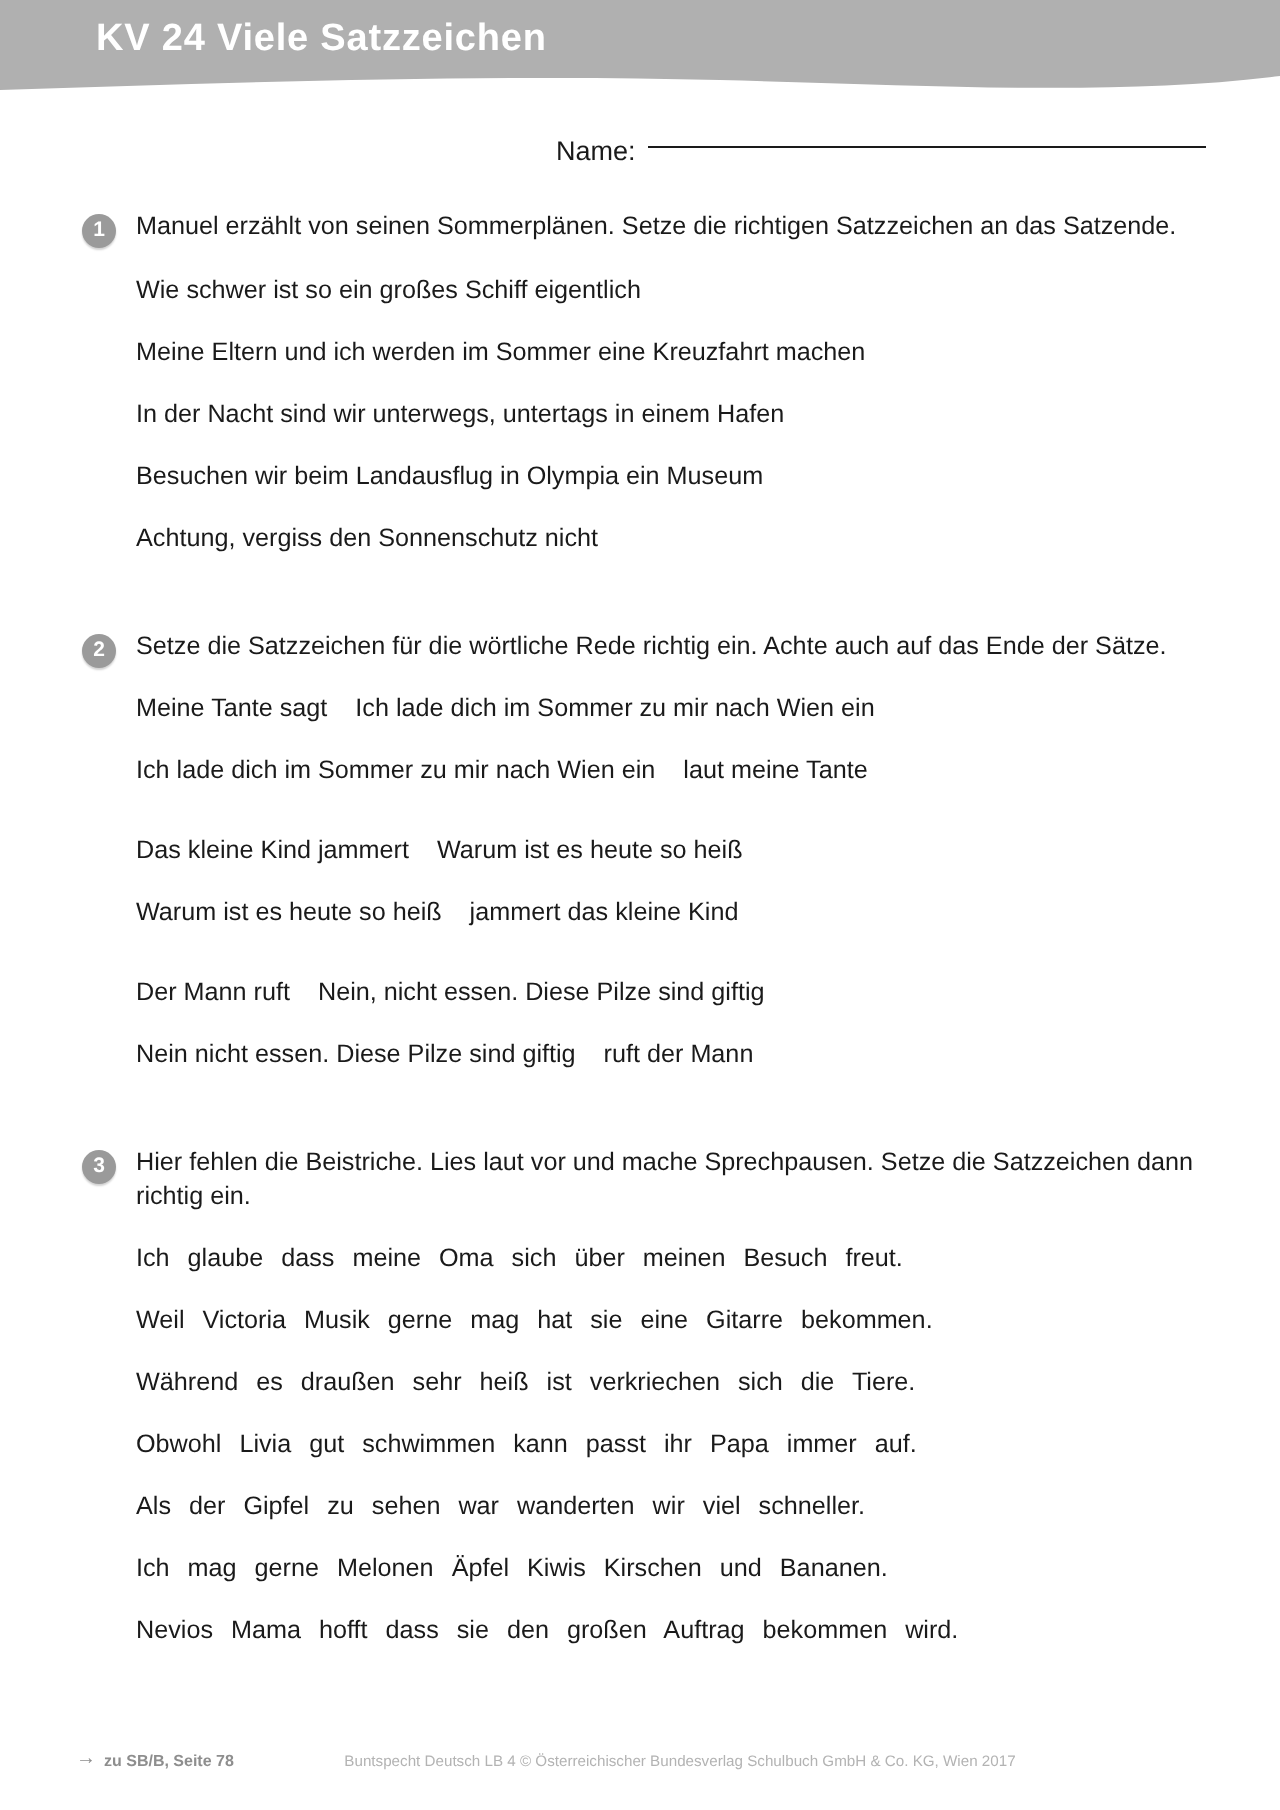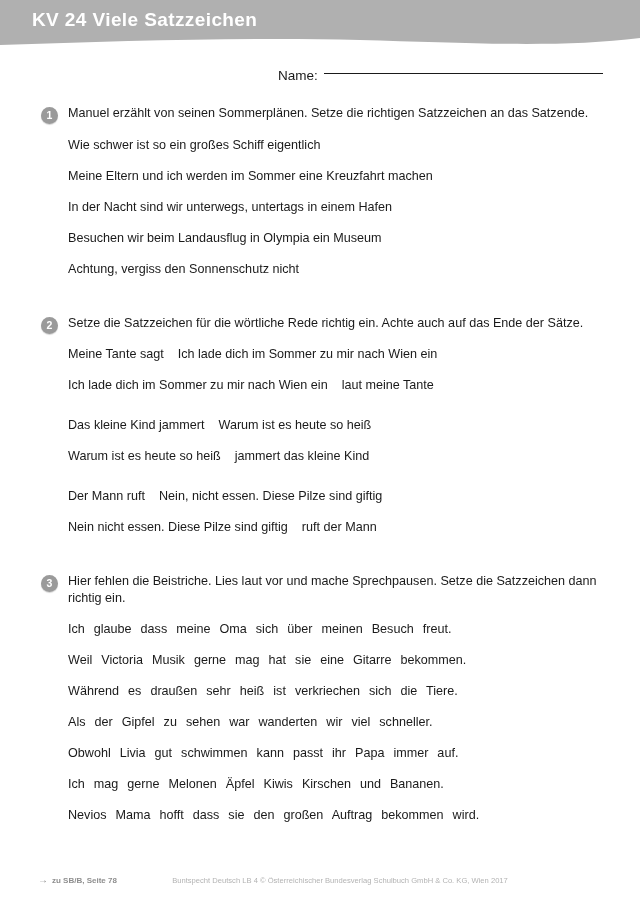--- a/index.html
+++ b/index.html
@@ -26,21 +26,21 @@
     overflow: hidden;
   }
   .header-banner svg {
     position: absolute;
     left: 0;
     top: 0;
     display: block;
   }
   .header-title {
     position: absolute;
-    left: 32px;
+    left: 48px;
     top: 9px;
     font-size: 19px;
     font-weight: bold;
     color: #ffffff;
     letter-spacing: 0.4px;
     white-space: nowrap;
   }
 
   
   .name-row {
@@ -195,22 +195,22 @@
     </ul>
   </section>
 
   <section class="exercise" style="margin-top:38px;">
     <div class="badge">3</div>
     <p class="instruction">Hier fehlen die Beistriche. Lies laut vor und mache Sprechpausen. Setze die Satzzeichen dann richtig ein.</p>
     <ul class="lines">
       <li class="spaced">Ich glaube dass meine Oma sich über meinen Besuch freut.</li>
       <li class="spaced">Weil Victoria Musik gerne mag hat sie eine Gitarre bekommen.</li>
       <li class="spaced">Während es draußen sehr heiß ist verkriechen sich die Tiere.</li>
+      <li class="spaced">Obwohl Livia gut schwimmen kann passt ihr Papa immer auf.</li>
       <li class="spaced">Als der Gipfel zu sehen war wanderten wir viel schneller.</li>
-      <li class="spaced">Obwohl Livia gut schwimmen kann passt ihr Papa immer auf.</li>
       <li class="spaced">Ich mag gerne Melonen Äpfel Kiwis Kirschen und Bananen.</li>
       <li class="spaced">Nevios Mama hofft dass sie den großen Auftrag bekommen wird.</li>
     </ul>
   </section>
 
 </div>
 
 <div class="footer">
   <div class="footer-ref">
     <span class="arrow-icon">→</span>

